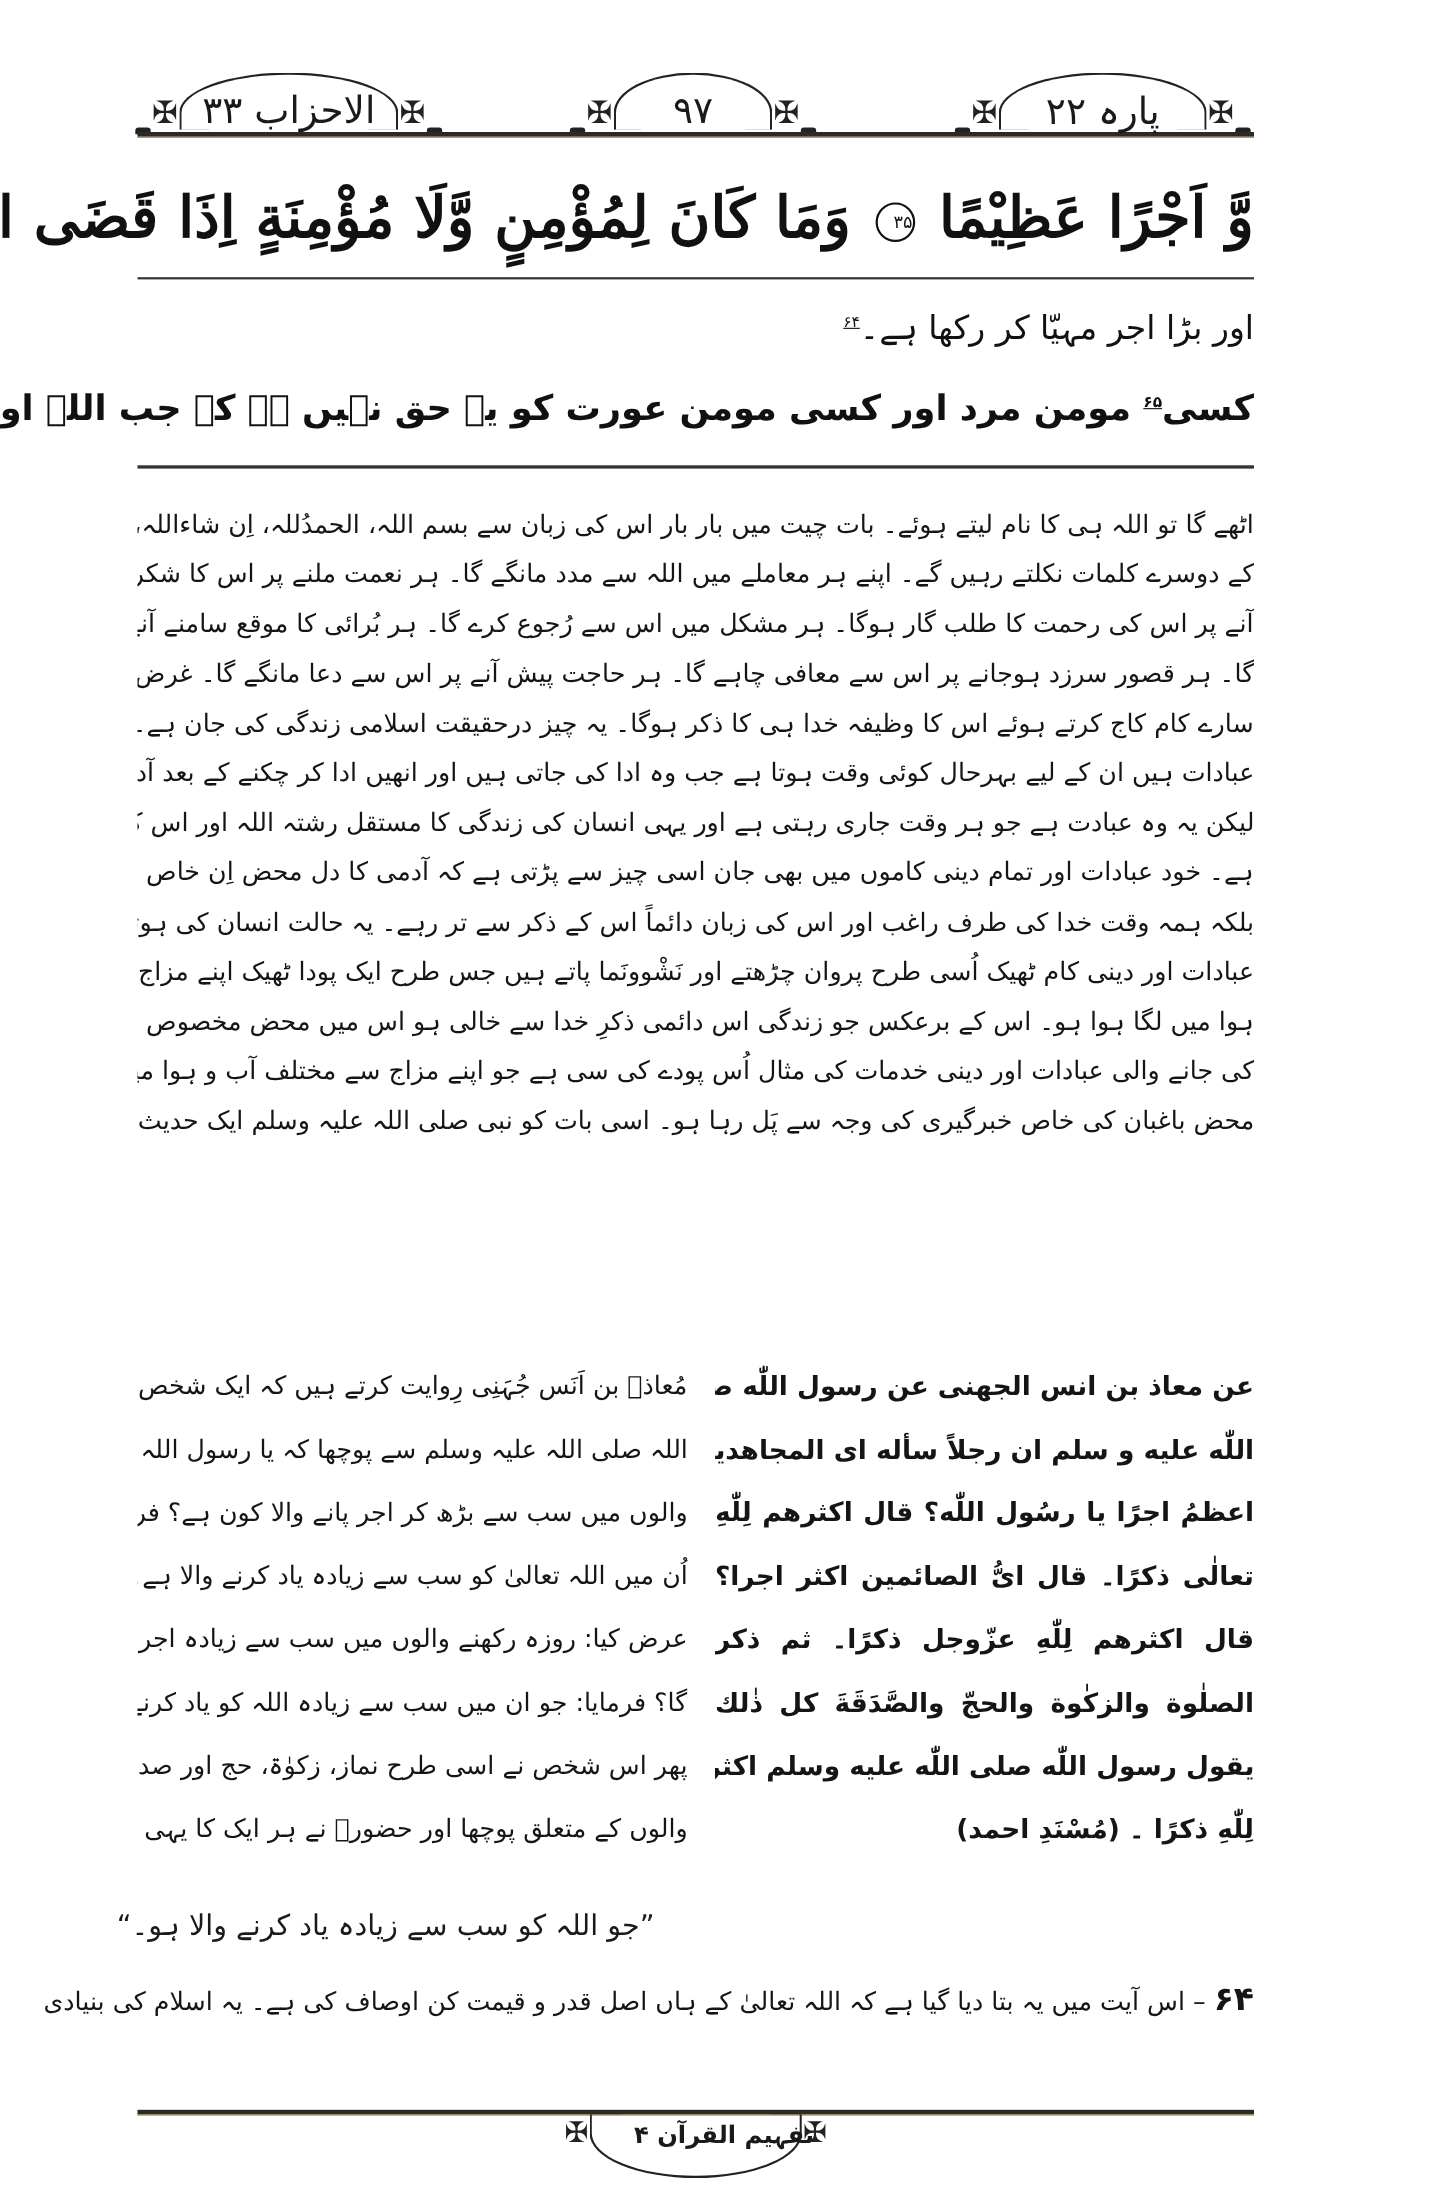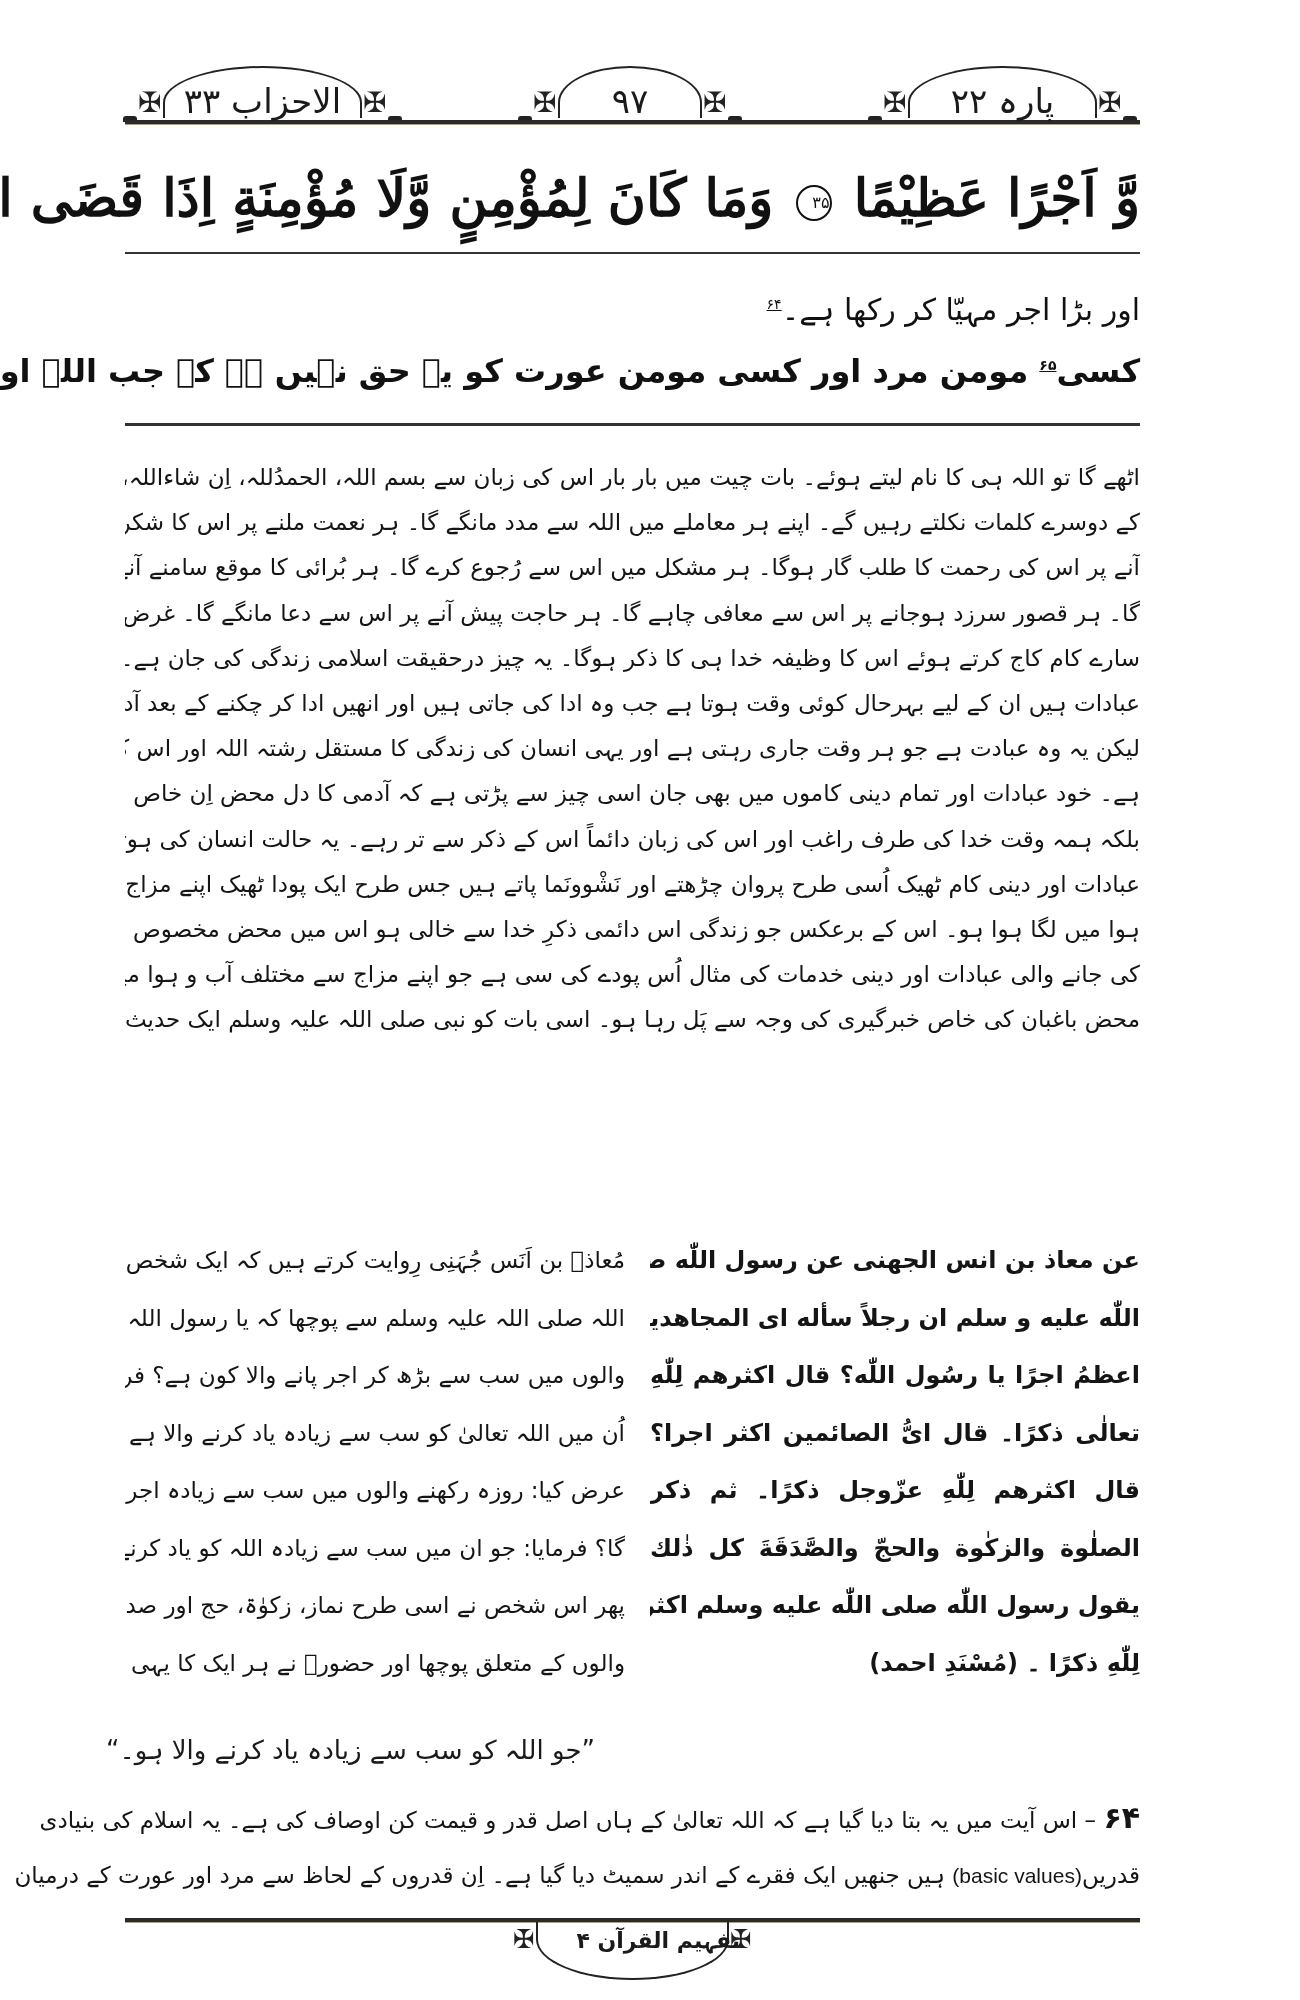--- a/index.html
+++ b/index.html
@@ -40,21 +40,21 @@
     font-family: "DejaVu Serif", serif; font-size: 52px; font-weight: bold; line-height: 95px;
     white-space: nowrap; letter-spacing: 1px; color: #111;
   }
   .ayah-mark {
     display: inline-block; width: 32px; height: 32px; border: 2px solid #111; border-radius: 50%;
     font-size: 16px; line-height: 32px; text-align: center; vertical-align: middle; font-weight: normal;
     margin: 0 4px;
   }
 
   .trans { position: absolute; left: 0; width: 1015px; direction: rtl; font-family: "DejaVu Sans", sans-serif; color: #111; white-space: nowrap; }
-  .trans.l1 { top: 292px; font-size: 30px; text-align: right; }
+  .trans.l1 { top: 280px; font-size: 30px; text-align: right; }
   .trans.l2 { top: 352px; font-size: 32px; text-align: justify; text-align-last: justify; font-weight: bold; }
   .fn-ref { font-size: 14px; vertical-align: super; text-decoration: underline; }
 
   .body-lines { position: absolute; left: 0; top: 455px; width: 1015px; }
   .body-line {
     height: 45.2px; line-height: 45px; direction: rtl; text-align: justify; text-align-last: justify;
     font-size: 23px; white-space: nowrap; overflow: hidden; color: #151515;
   }
 
   .col { position: absolute; top: 1232px; }
@@ -175,24 +175,20 @@
     <div class="col-line">پھر اس شخص نے اسی طرح نماز، زکوٰۃ، حج اور صدقہ ادا کرنے</div>
     <div class="col-line">والوں کے متعلق پوچھا اور حضورؐ نے ہر ایک کا یہی جواب دیا کہ</div>
   </div>
 
   <div class="quote">”جو اللہ کو سب سے زیادہ یاد کرنے والا ہو۔“</div>
 
   <div class="footnote f1">
     <span class="fn-num">۶۴</span>
     <span>– اس آیت میں یہ بتا دیا گیا ہے کہ اللہ تعالیٰ کے ہاں اصل قدر و قیمت کن اوصاف کی ہے۔ یہ اسلام کی بنیادی</span>
   </div>
-  <div class="footnote f2">
-    <span>قدریں</span><span class="ltr">(basic values)</span>
-    <span>ہیں جنھیں ایک فقرے کے اندر سمیٹ دیا گیا ہے۔ اِن قدروں کے لحاظ سے مرد اور عورت کے درمیان</span>
-  </div>
 
   <div class="rule thick" style="top:1918px;"></div>
 
   <div class="footer-orn">
     <span class="knot l">✠</span>
     <span class="arch"></span>
     <span class="label">تفہیم القرآن ۴</span>
     <span class="knot r">✠</span>
   </div>
 </div>

